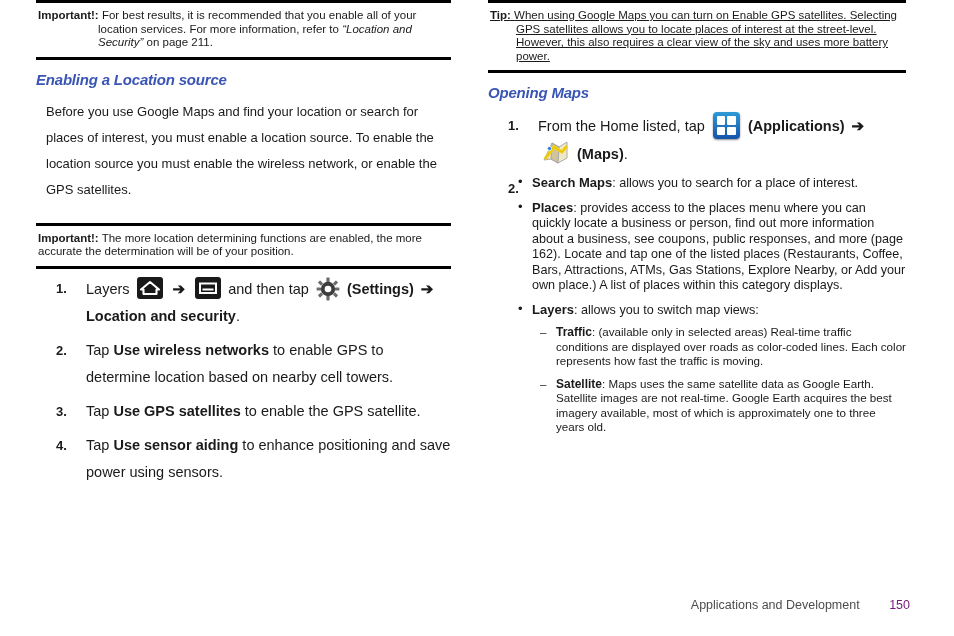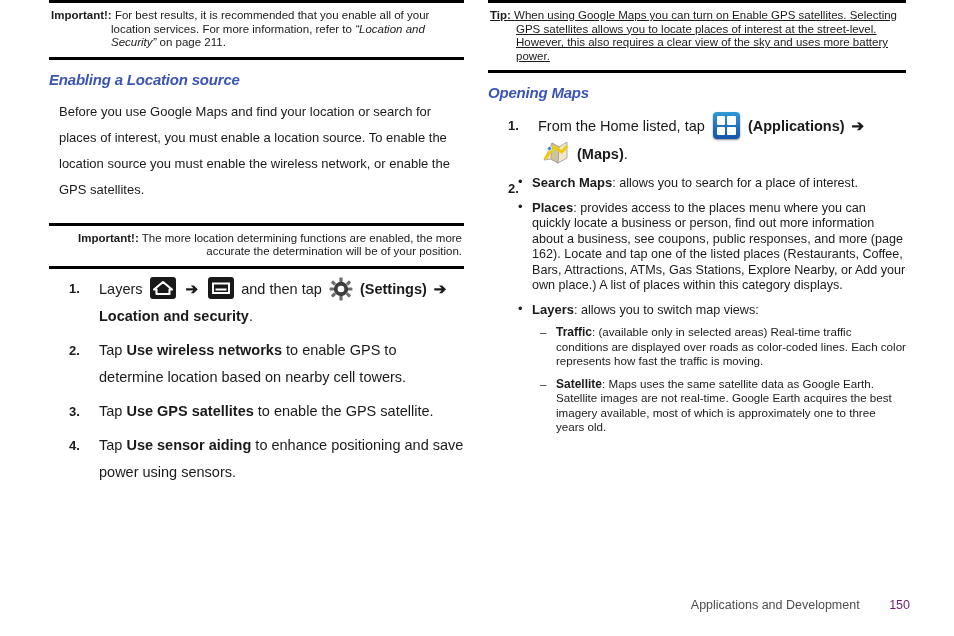--- a/index.html
+++ b/index.html
@@ -18,21 +18,21 @@
     position: relative;
     width: 954px;
     height: 636px;
     box-sizing: border-box;
   }
   .col {
     position: absolute;
     top: 0;
     width: 415px;
   }
-  .col-left  { left: 49px; }
+  .col-left  { left: 36px; }
   .col-right { left: 488px; width: 418px; }
 
   
   .rule {
     border: 0;
     border-top: 3px solid #000;
     margin: 0;
   }
 
   
@@ -48,21 +48,21 @@
     padding-left: 60px;
     text-indent: -60px;
   }
   .note .hang-tip {
     display: block;
     padding-left: 26px;
     text-indent: -26px;
     text-decoration: underline;
   }
   .note-center {
-    text-align: right;
+    text-align: left;
   }
   .note i { font-style: italic; }
 
   
   h2.section {
     font-size: 15px;
     font-weight: bold;
     font-style: italic;
     color: #3a55b4;
     margin: 11px 0 11px 0;

